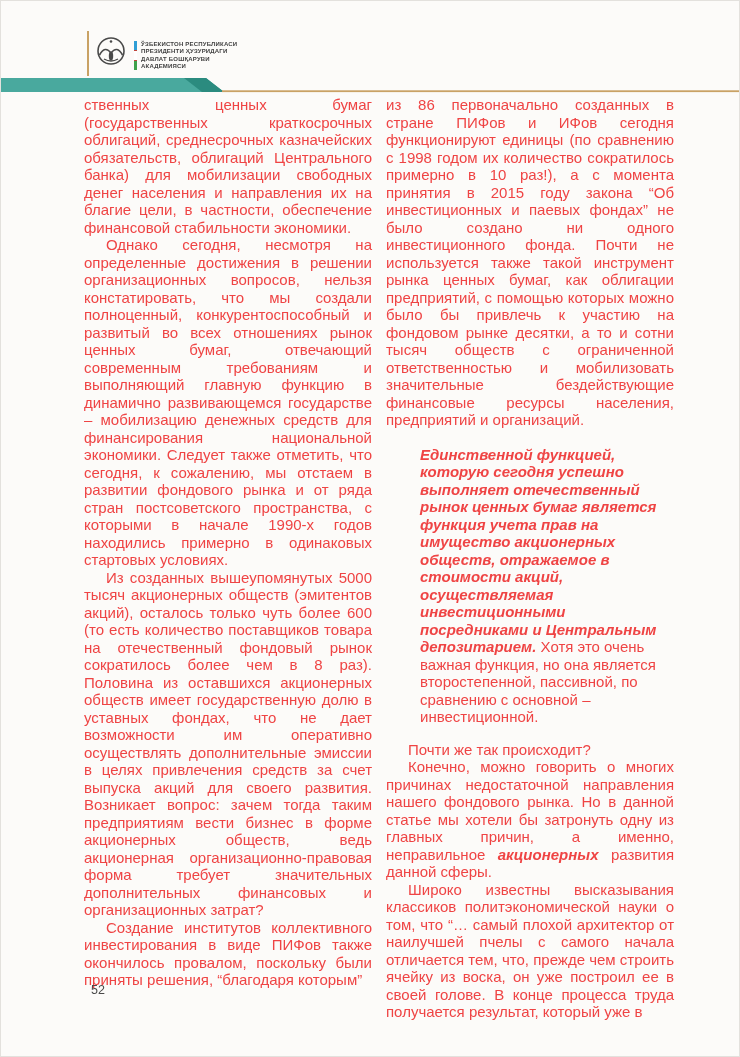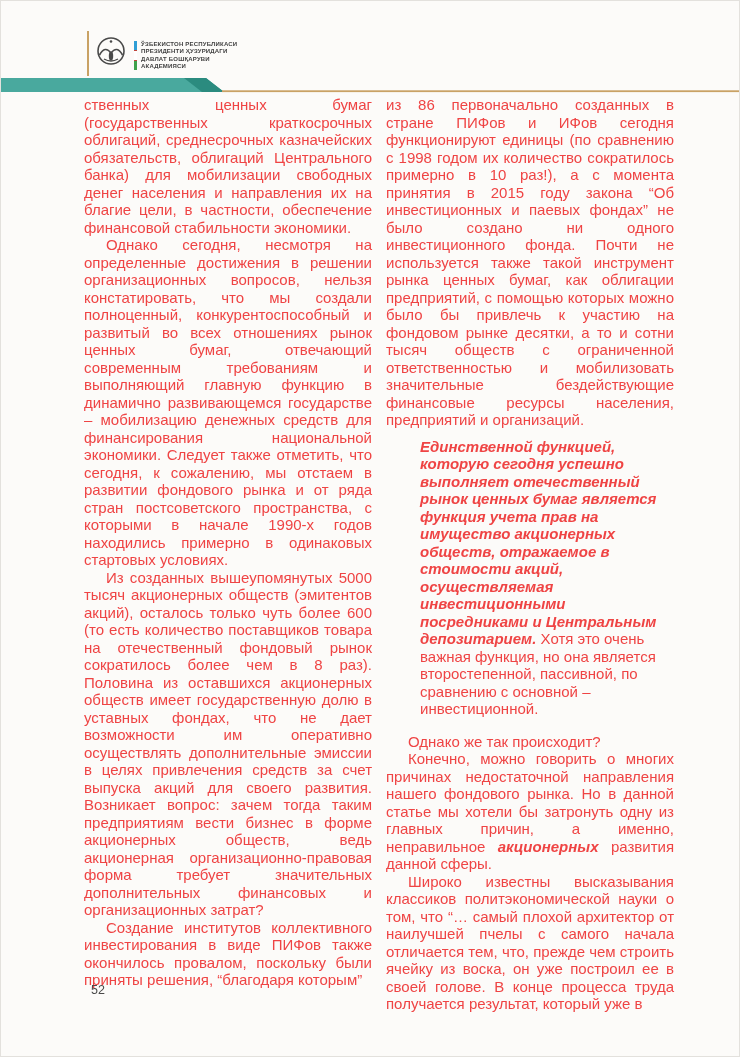--- a/index.html
+++ b/index.html
@@ -41,21 +41,21 @@
     width:590px;display:flex;gap:14px;
   }
   .col{
     width:288px;
     font-size:15px;line-height:17.5px;color:#ef4444;
     text-align:justify;
   }
   .col p{margin:0;}
   .col p.indent{text-indent:22px;}
   .col p.quote{
-    margin:9px 0 15px 34px;
+    margin:17px 0 15px 34px;
     text-align:left;
   }
   .seg-bold-italic{font-weight:bold;font-style:italic;}
   .seg-italic{}
   
   .page-number{
     position:absolute;left:90px;top:982px;
     font-size:12.5px;color:#4a4a4a;
   }
 </style>
@@ -93,20 +93,20 @@
   <div class="columns">
     <div class="col">
         <p class=""><span class="seg-normal">ственных ценных бумаг (государственных краткосрочных облигаций, среднесрочных казначейских обязательств, облигаций Центрального банка) для мобилизации свободных денег населения и направления их на благие цели, в частности, обеспечение финансовой стабильности экономики.</span></p>
         <p class=" indent"><span class="seg-normal">Однако сегодня, несмотря на определенные достижения в решении организационных вопросов, нельзя констатировать, что мы создали полноценный, конкурентоспособный и развитый во всех отношениях рынок ценных бумаг, отвечающий современным требованиям и выполняющий главную функцию в динамично развивающемся государстве – мобилизацию денежных средств для финансирования национальной экономики. Следует также отметить, что сегодня, к сожалению, мы отстаем в развитии фондового рынка и от ряда стран постсоветского пространства, с которыми в начале 1990-х годов находились примерно в одинаковых стартовых условиях.</span></p>
         <p class=" indent"><span class="seg-normal">Из созданных вышеупомянутых 5000 тысяч акционерных обществ (эмитентов акций), осталось только чуть более 600 (то есть количество поставщиков товара на отечественный фондовый рынок сократилось более чем в 8 раз). Половина из оставшихся акционерных обществ имеет государственную долю в уставных фондах, что не дает возможности им оперативно осуществлять дополнительные эмиссии в целях привлечения средств за счет выпуска акций для своего развития. Возникает вопрос: зачем тогда таким предприятиям вести бизнес в форме акционерных обществ, ведь акционерная организационно-правовая форма требует значительных дополнительных финансовых и организационных затрат?</span></p>
         <p class=" indent"><span class="seg-normal">Создание институтов коллективного инвестирования в виде ПИФов также окончилось провалом, поскольку были приняты решения, “благодаря которым”</span></p>
       </div>
     <div class="col">
         <p class=""><span class="seg-normal">из 86 первоначально созданных в стране ПИФов и ИФов сегодня функционируют единицы (по сравнению с 1998 годом их количество сократилось примерно в 10 раз!), а с момента принятия в 2015 году закона “Об инвестиционных и паевых фондах” не было создано ни одного инвестиционного фонда. Почти не используется также такой инструмент рынка ценных бумаг, как облигации предприятий, с помощью которых можно было бы привлечь к участию на фондовом рынке десятки, а то и сотни тысяч обществ с ограниченной ответственностью и мобилизовать значительные бездействующие финансовые ресурсы населения, предприятий и организаций.</span></p>
         <p class="quote"><span class="seg-bold-italic">Единственной функцией, которую сегодня успешно выполняет отечественный рынок ценных бумаг является функция учета прав на имущество акционерных обществ, отражаемое в стоимости акций, осуществляемая инвестиционными посредниками и Центральным депозитарием.</span><span class="seg-normal"> Хотя это очень важная функция, но она является второстепенной, пассивной, по сравнению с основной – инвестиционной.</span></p>
-        <p class=" indent"><span class="seg-normal">Однако же так происходит?</span></p>
+        <p class=" indent"><span class="seg-normal">Почти же так происходит?</span></p>
         <p class=" indent"><span class="seg-normal">Конечно, можно говорить о многих причинах недостаточной направления нашего фондового рынка. Но в данной статье мы хотели бы затронуть одну из главных причин, а именно, неправильное </span><span class="seg-bold-italic">акционерных</span><span class="seg-normal"> развития данной сферы.</span></p>
         <p class=" indent"><span class="seg-normal">Широко известны высказывания классиков политэкономической науки о том, что </span><span class="seg-italic">“… самый плохой архитектор от наилучшей пчелы с самого начала отличается тем, что, прежде чем строить ячейку из воска, он уже построил ее в своей голове.</span><span class="seg-normal"> В конце процесса труда получается результат, который уже в</span></p>
       </div>
   </div>
 
   <div class="page-number">52</div>
 </div>
 
 </body></html>

